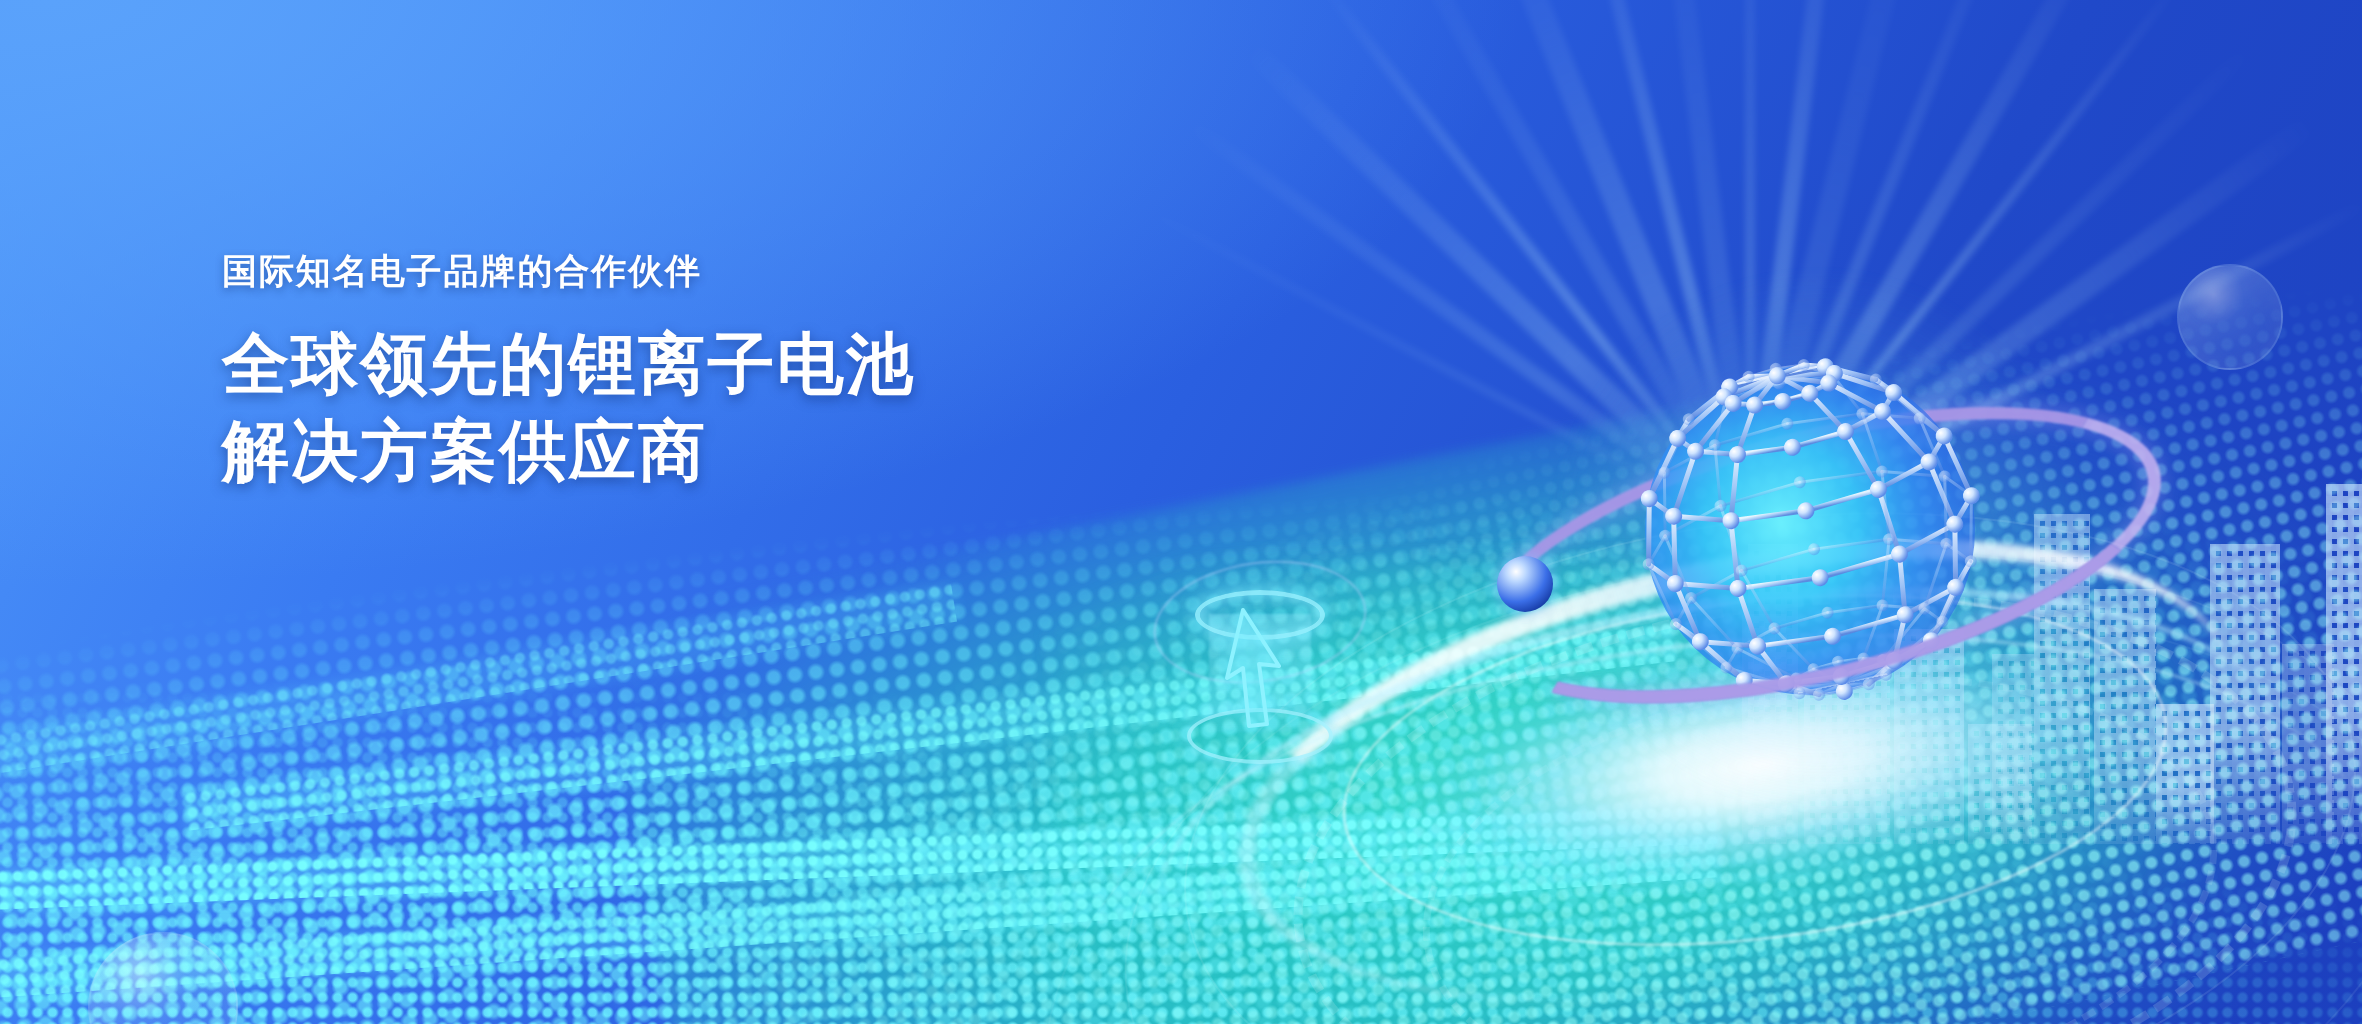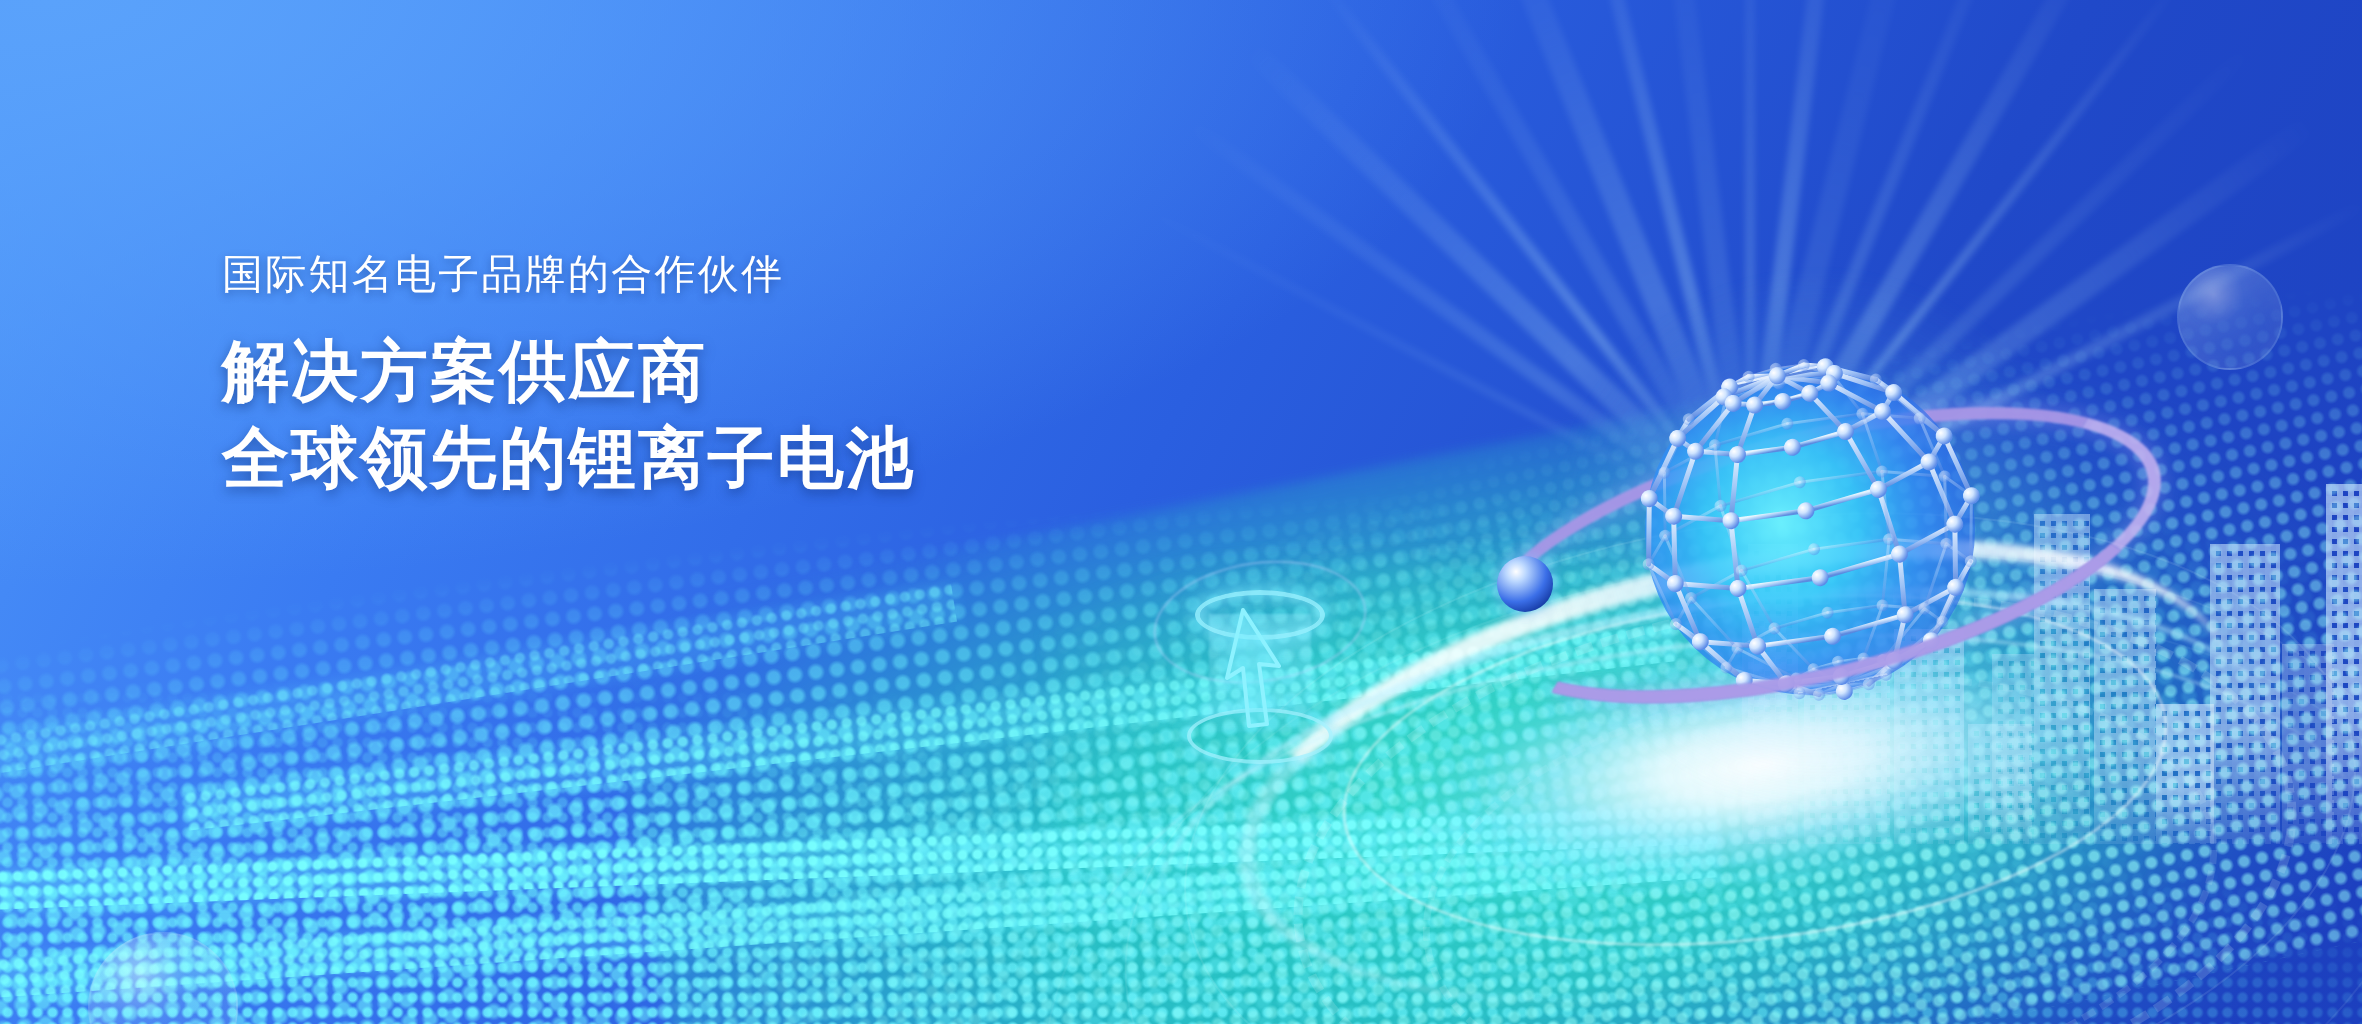--- a/index.html
+++ b/index.html
@@ -228,22 +228,22 @@
     border-radius:50%;
     border:2px solid rgba(190,210,255,.45);
     transform:rotate(-8deg);
     filter:blur(1px);
   }
 
   
   .copy{ position:absolute; left:222px; top:250px; z-index:40; }
   .subtitle{
     color:#ffffff;
-    font-size:41px;
-    font-weight:400;
+    font-size:35px;
+    font-weight:700;
     letter-spacing:.055em;
     line-height:1.2;
     text-shadow:0 3px 9px rgba(10,40,110,.45);
     white-space:nowrap;
   }
   .headline{
     margin-top:28px;
     color:#ffffff;
     font-size:67px;
     font-weight:700;
@@ -631,18 +631,18 @@
       <path d="M24 6 L60 62 L40 60 L48 120 L30 122 L24 64 L8 74 Z" fill="rgba(130,240,255,.22)" stroke="#8DF2FF" stroke-width="4" stroke-linejoin="round" style="filter:drop-shadow(0 0 9px rgba(110,235,255,.95));"></path>
     </svg>
   </div>
 
   <div class="bubble" style="left:2177px;top:264px;width:106px;height:106px;"></div>
   <div class="bubble" style="left:88px;top:932px;width:150px;height:150px;"></div>
 
   <div class="copy">
     <div class="subtitle">国际知名电子品牌的合作伙伴</div>
     <div class="headline">
+      <div>全球领先的锂离子电池</div>
       <div>解决方案供应商</div>
-      <div>全球领先的锂离子电池</div>
     </div>
   </div>
 
 </div>
 
 </body></html>

